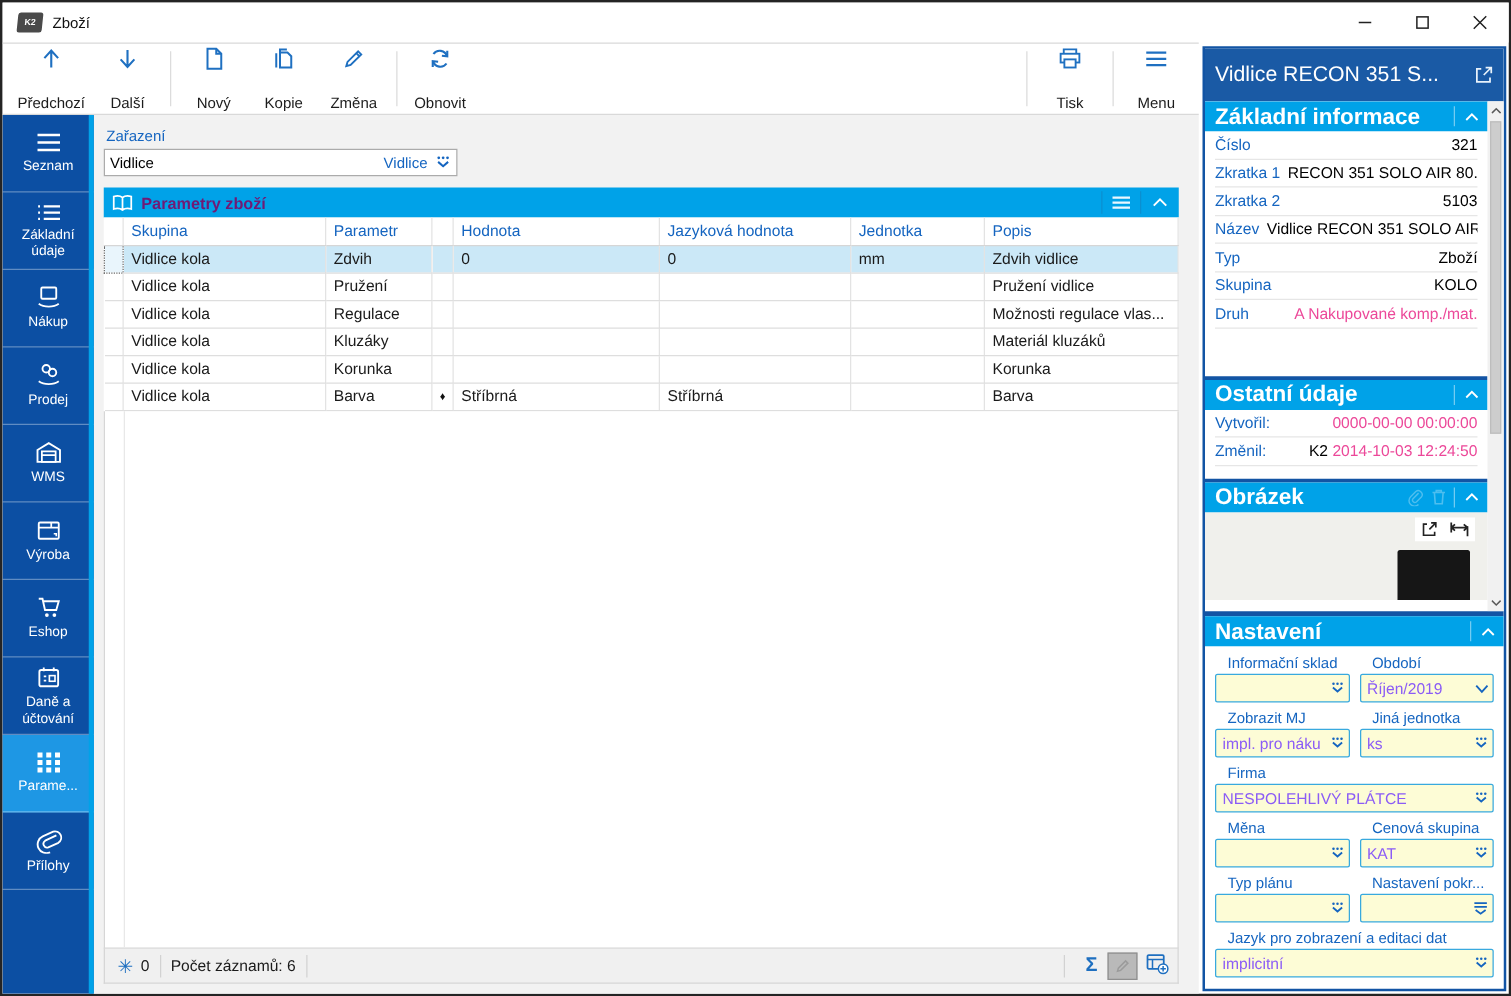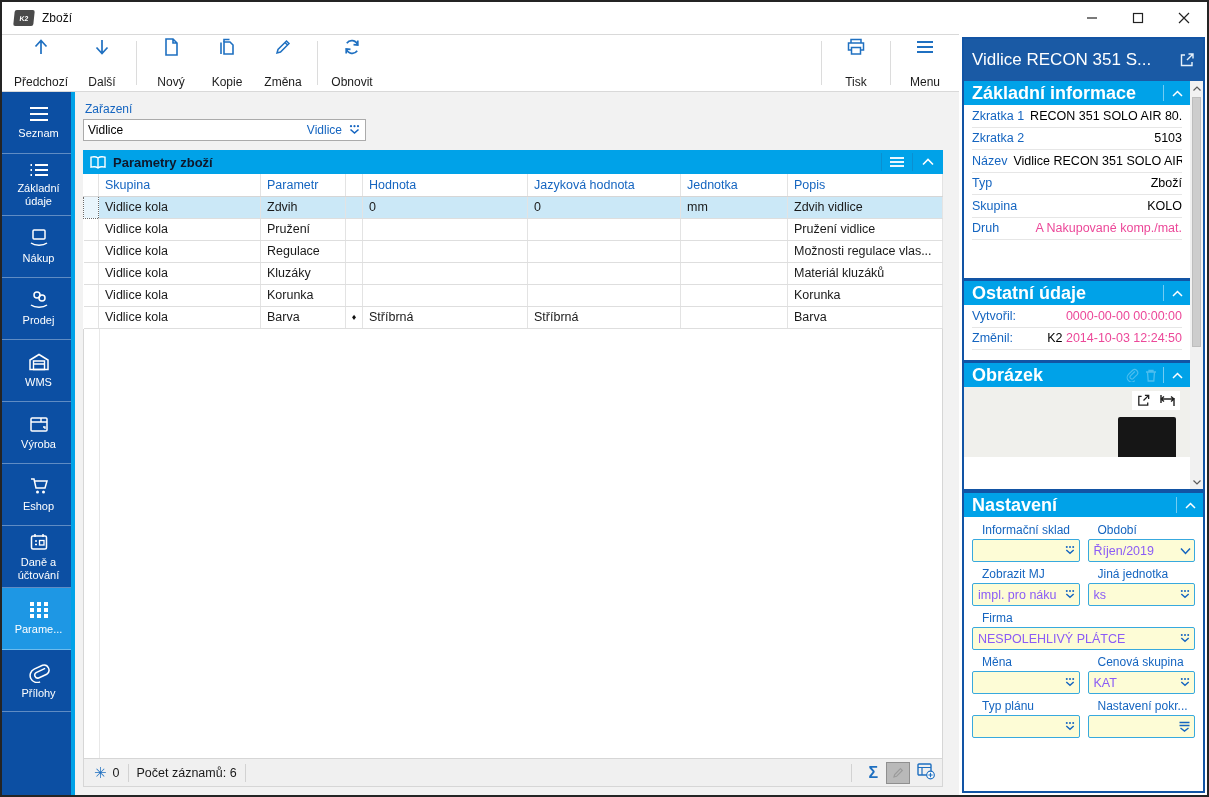--- a/index.html
+++ b/index.html
@@ -39,21 +39,21 @@
   .sbfill { flex:1; }
 
   
   .main { flex:1; background:#f2f2f2; padding:10px 16px 8px 8px; display:flex; flex-direction:column; min-width:0; }
   .zarlabel { color:#1565c0; font-size:12px; margin-left:2px; margin-bottom:3px; }
   .zarwrap { width:283px; height:22px; background:#fff; border:1px solid #ababab; display:flex; align-items:center; padding:0 4px; margin-bottom:9px; }
   .zarwrap input { border:none; outline:none; flex:1; min-width:0; font:inherit; color:#000; background:transparent; }
   .zarlink { color:#1565c0; margin-right:4px; white-space:nowrap; }
 
   .gridpanel { flex:1; display:flex; flex-direction:column; min-height:0; }
-  .gridheader { height:24px; background:#00a2e8; display:flex; align-items:center; color:#0f172a; flex:none; }
+  .gridheader { height:24px; background:#00a2e8; display:flex; align-items:center; color:#701a75; flex:none; }
   .gridheader .gicon { margin:0 6px 0 6px; display:flex; }
   .gridheader .gtitle { font-weight:bold; font-size:13px; flex:1; }
   .ghsep { width:1px; height:18px; background:#0b8fd0; }
   .ghbtn { width:30px; height:24px; display:flex; align-items:center; justify-content:center; color:#eaf7ff; }
 
   table.grid { border-collapse:collapse; width:100%; table-layout:fixed; background:#fff; flex:none; }
   table.grid th, table.grid td { border-right:1px solid #e3e3e3; border-bottom:1px solid #dedede; height:22px; padding:0 6px; font-weight:normal; text-align:left; font-size:12.5px; white-space:nowrap; overflow:hidden; }
   table.grid th { color:#1565c0; background:#fff; border-bottom:1px solid #d6d6d6; }
   table.grid td.flagcell { padding:0 2px; text-align:center; font-size:9px; color:#111; }
   tr.sel td { background:#cbe8f7; }
@@ -498,20 +498,24 @@
         <div class="secheader">
           <span class="sectitle">Základní informace</span>
           <span class="secsepline"></span>
           <span class="secchev">
               <svg width="11" height="7" viewBox="0 0 11 7">
                 <path d="M1 6 L5.5 1.5 L10 6" fill="none" stroke="#fff" stroke-width="1.5"></path>
               </svg>
             </span>
         </div>
         <div class="inforow">
+          <span class="ilabel">Číslo</span>
+          <span class="ivalue">321</span>
+        </div>
+        <div class="inforow">
           <span class="ilabel">Zkratka 1</span>
           <span class="ivalue">RECON 351 SOLO AIR 80...</span>
         </div>
         <div class="inforow">
           <span class="ilabel">Zkratka 2</span>
           <span class="ivalue">5103</span>
         </div>
         <div class="inforow">
           <span class="ilabel">Název</span>
           <span class="ivalue">Vidlice RECON 351 SOLO AIR...</span>
@@ -755,17 +759,35 @@
                 <input value="" style="">
                 <span class="fglyph">
                     <svg width="13" height="11" viewBox="0 0 13 11">
                       <path d="M1.5 1.5 H11.5 M1.5 4.5 H11.5" stroke="#1565c0" stroke-width="1.3"></path>
                       <path d="M2.5 7 L6.5 10 L10.5 7" fill="none" stroke="#1565c0" stroke-width="1.4"></path>
                     </svg>
                   </span>
               </div>
             </div>
           </div>
+          <div class="frow">
+            <div class="fld full">
+              <div class="flabel">Jazyk pro zobrazení a editaci dat</div>
+              <div class="fbox">
+                <input value="implicitní" style="">
+                <span class="fglyph">
+                    <svg width="12" height="11" viewBox="0 0 13 12">
+                      <g fill="#1565c0">
+                        <circle cx="3" cy="2.2" r="1.1"></circle>
+                        <circle cx="6.5" cy="2.2" r="1.1"></circle>
+                        <circle cx="10" cy="2.2" r="1.1"></circle>
+                      </g>
+                      <path d="M2.5 5.5 L6.5 9 L10.5 5.5" fill="none" stroke="#1565c0" stroke-width="1.6"></path>
+                    </svg>
+                  </span>
+              </div>
+            </div>
+          </div>
         </div>
       </div>
     </div>
   </div>
 </div>
 
 </body></html>

